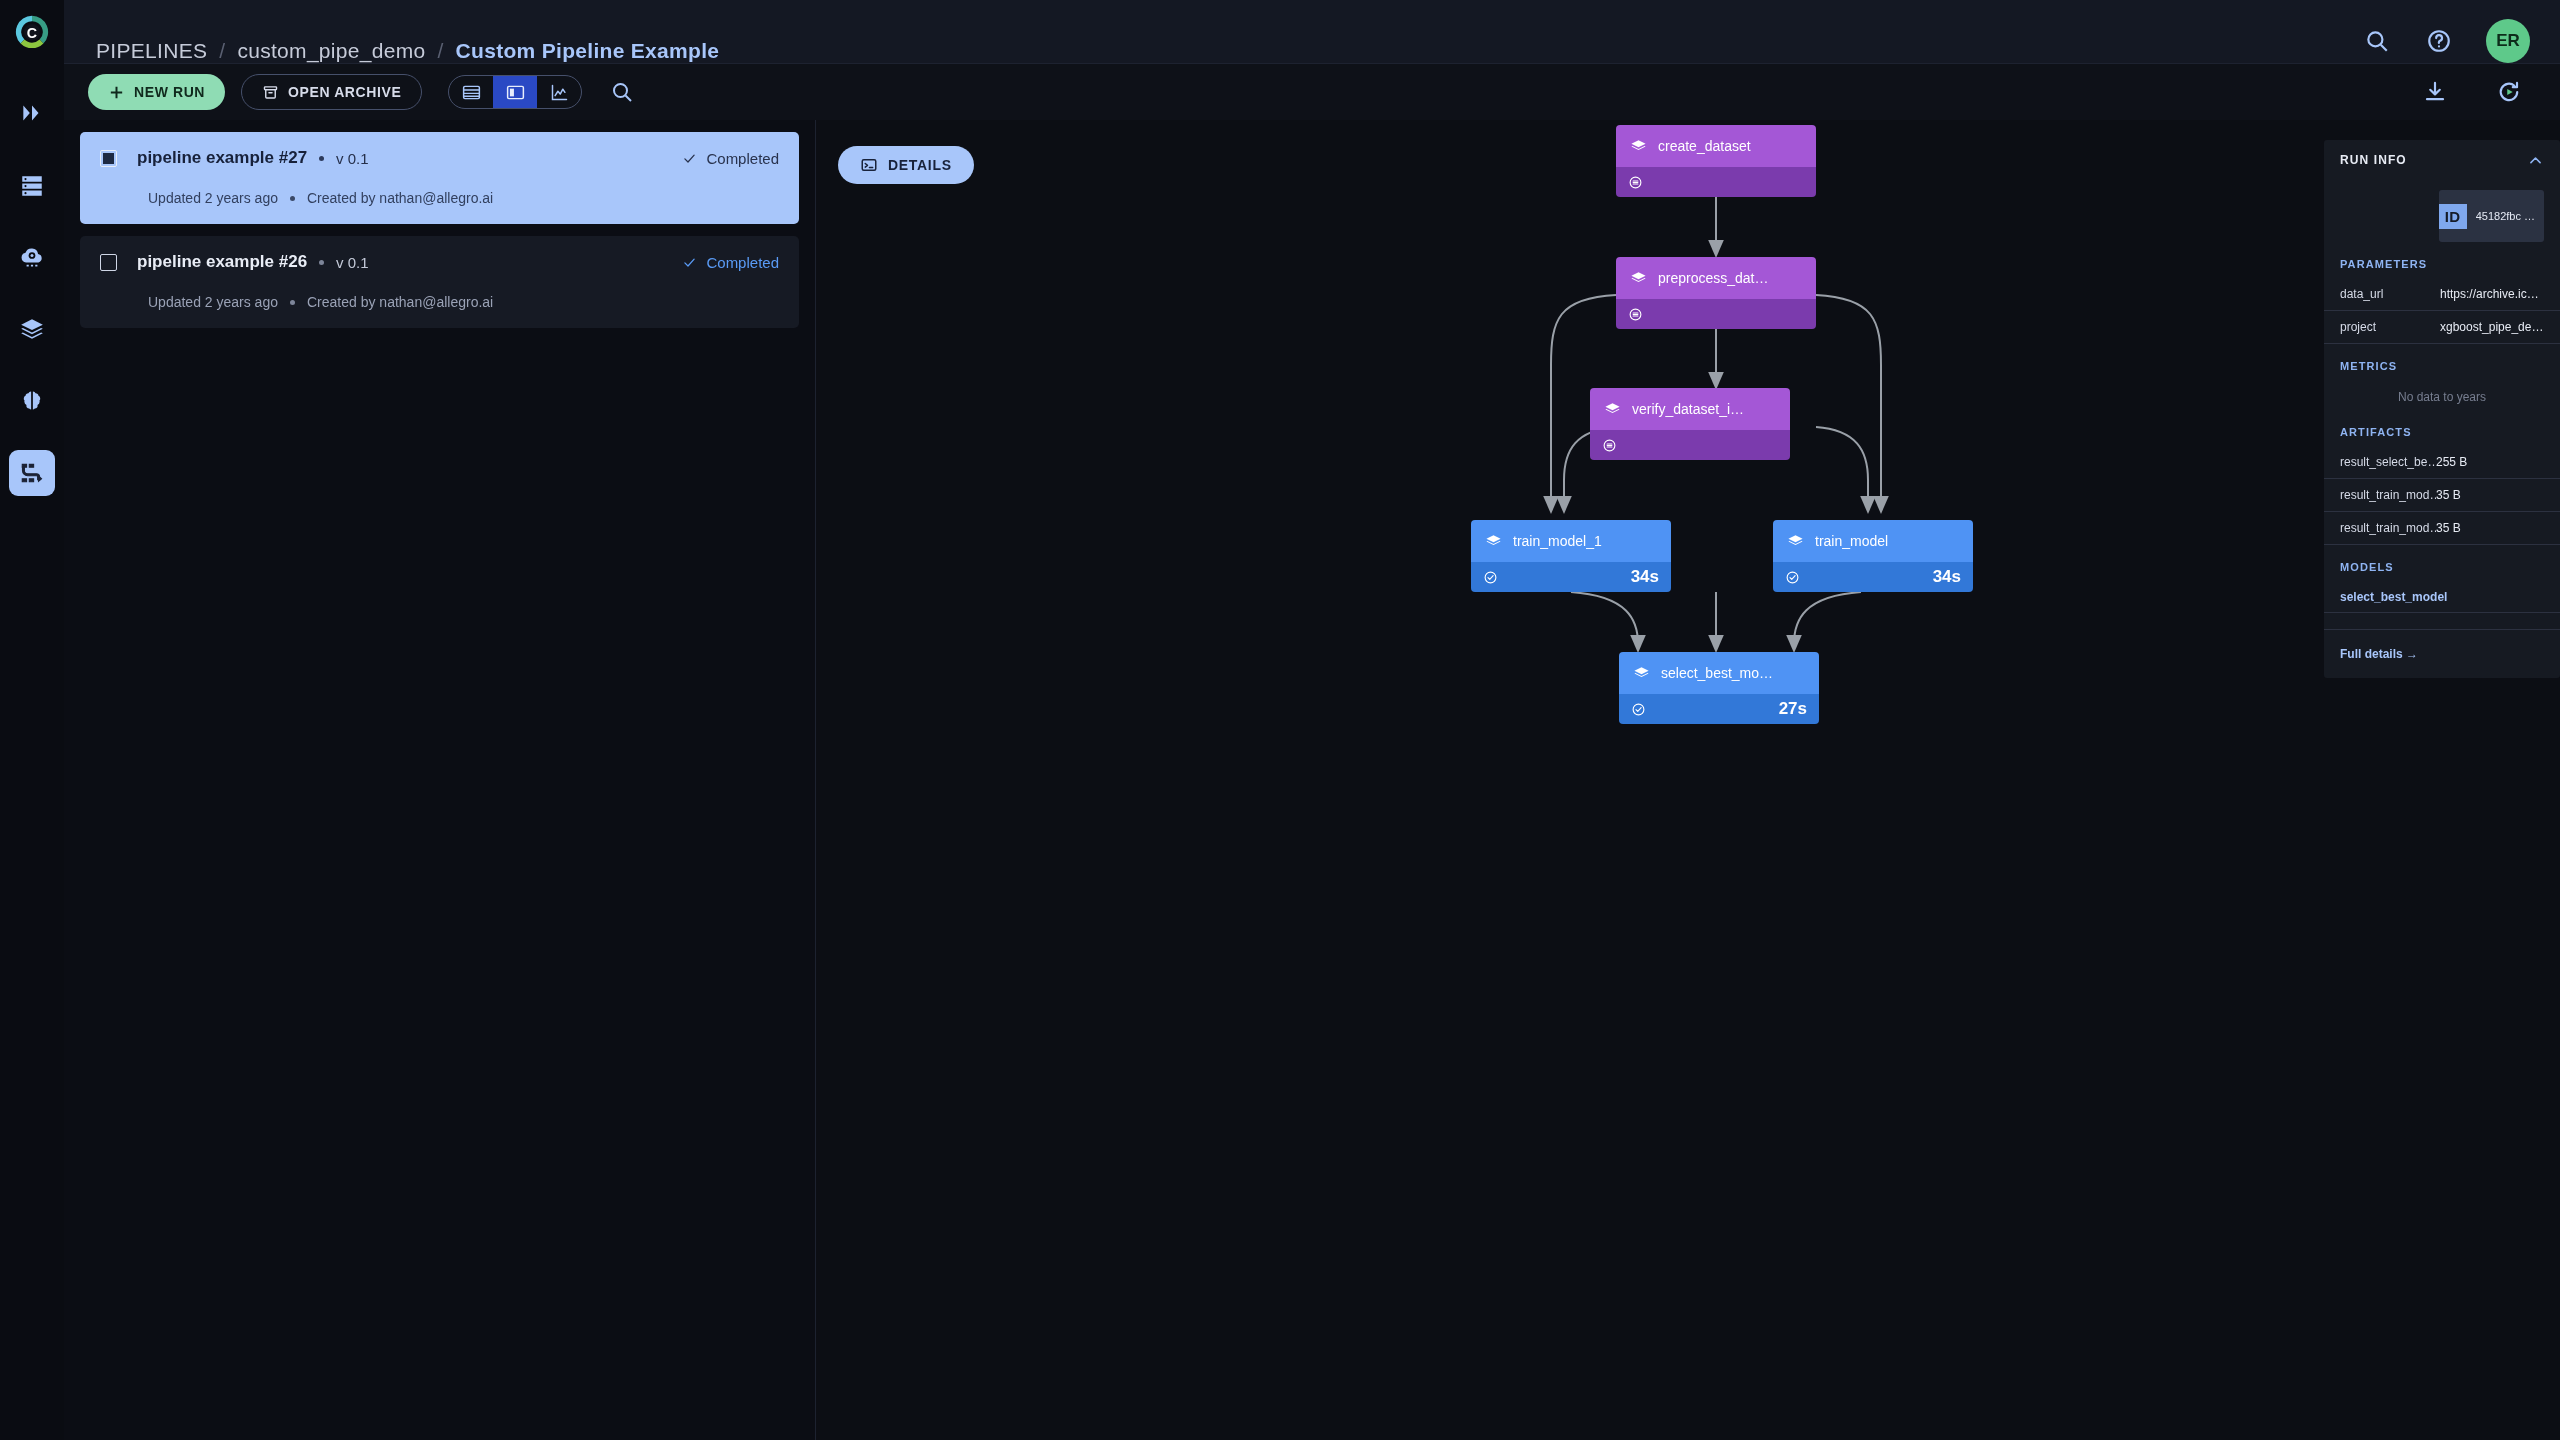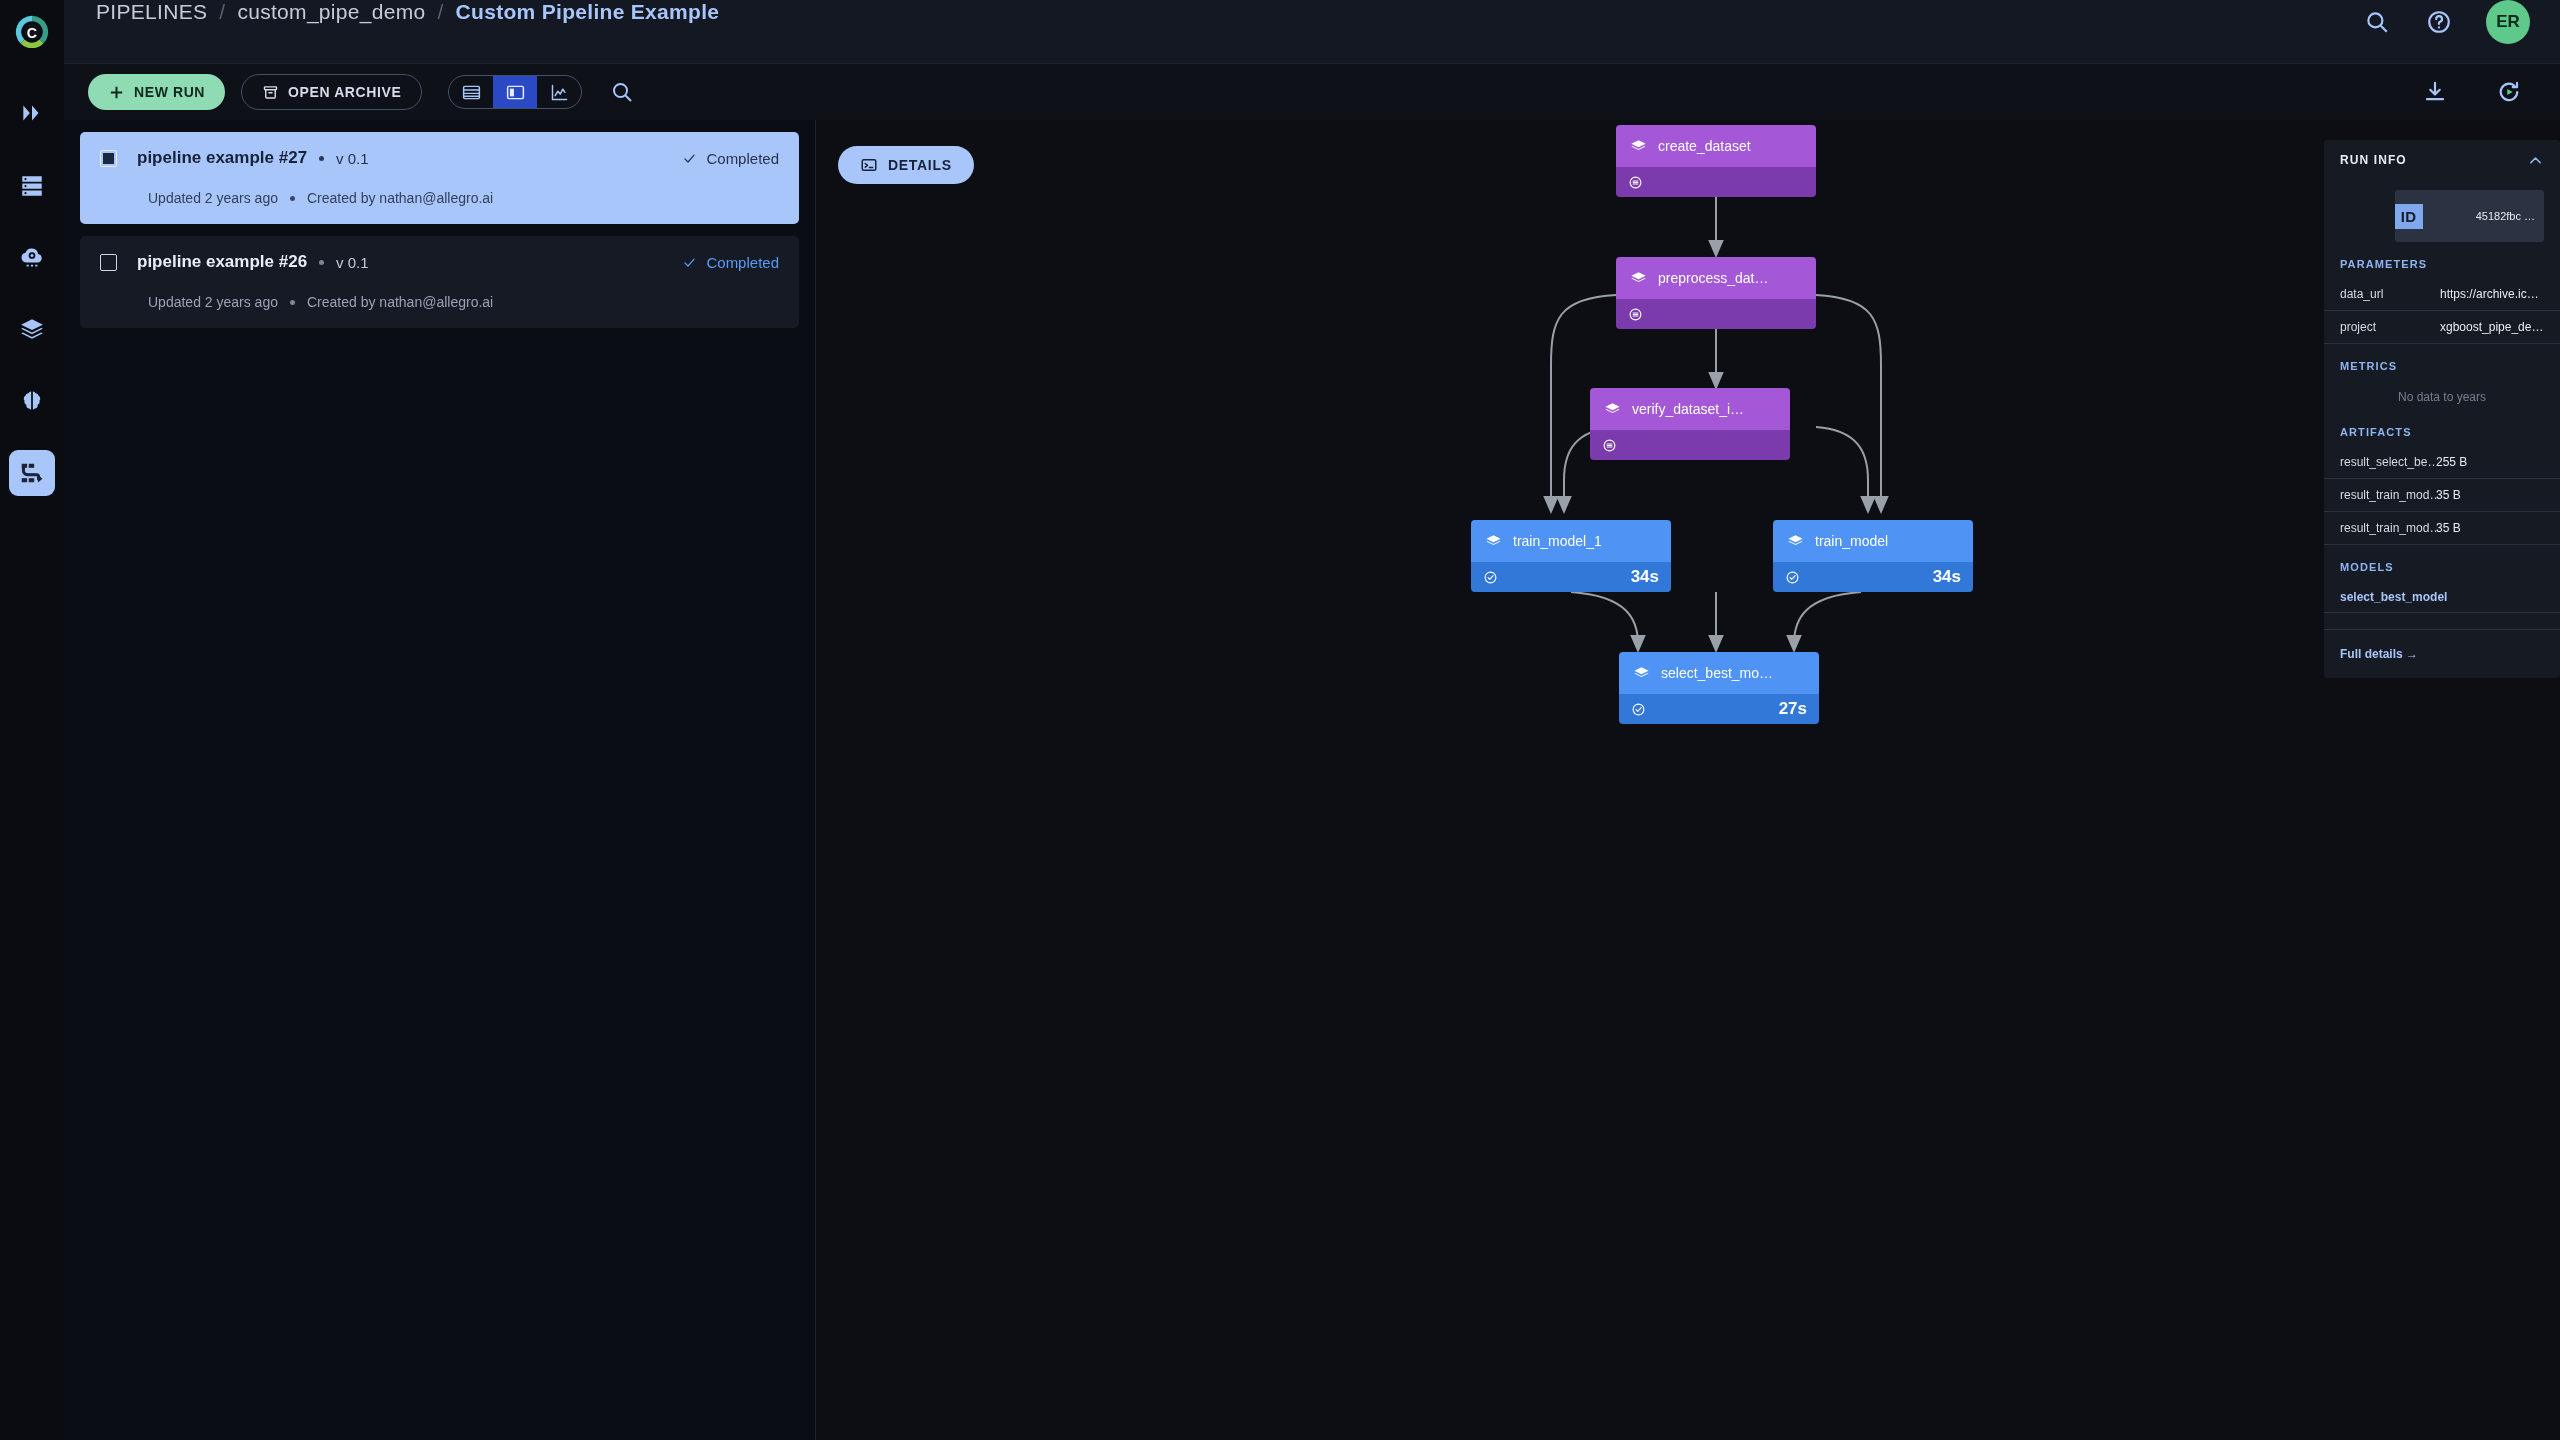--- a/index.html
+++ b/index.html
@@ -13,21 +13,21 @@
   .rail-btn{width:46px;height:46px;margin-top:26px;border-radius:9px;display:flex;
             align-items:center;justify-content:center;cursor:pointer;}
   .rail-btn svg{width:26px;height:26px;}
   .rail-btn.active{background:#a8c6fa;}
   .rail-btn.active svg{fill:#1b2235;stroke:#1b2235;}
   .rail-btn svg{fill:#a8c6fa;stroke:none;}
   #rail .rail-btn:first-of-type{margin-top:34px;}
 
   
   #topbar{position:absolute;left:64px;top:0;right:0;height:64px;background:#141823;
-          display:flex;align-items:flex-start;border-bottom:1px solid #1d2230;z-index:20;}
+          display:flex;align-items:flex-end;border-bottom:1px solid #1d2230;z-index:20;}
   #breadcrumb{display:flex;align-items:center;margin-left:32px;font-size:21px;letter-spacing:.3px;}
   .crumb{color:#c6cbd9;cursor:pointer;}
   .crumb.last{color:#a8c6fa;font-weight:bold;cursor:default;}
   .crumb-sep{color:#5a6072;margin:0 12px;font-weight:300;}
   #topbar-right{margin-left:auto;display:flex;align-items:center;gap:32px;margin-right:30px;}
   .tb-ico{width:30px;height:30px;display:flex;align-items:center;justify-content:center;cursor:pointer;}
   .tb-ico svg{width:26px;height:26px;stroke:#a8c6fa;fill:none;stroke-width:2;}
   #avatar{width:44px;height:44px;border-radius:50%;background:#5ec98a;color:#0d2c1a;
           display:flex;align-items:center;justify-content:center;font-size:17px;font-weight:bold;cursor:pointer;}
 
@@ -107,21 +107,21 @@
   #info{position:absolute;right:0;top:140px;width:236px;background:#161a22;border-radius:3px;
         padding:0 0 14px 0;z-index:15;}
   #info-head{height:40px;display:flex;align-items:center;padding:0 16px;}
   #info-title{font-size:12px;font-weight:bold;letter-spacing:1.1px;color:#e7ebf4;}
   #info-collapse{margin-left:auto;cursor:pointer;display:flex;}
   .sec-title{font-size:11px;font-weight:bold;letter-spacing:1.1px;color:#8fb4f2;
              padding:0 16px;margin-top:16px;margin-bottom:8px;}
   #idchip{display:flex;align-items:center;justify-content:flex-end;padding:0 16px;margin-top:10px;}
   #idchip .wrap{display:flex;align-items:center;background:#2b3242;border-radius:3px;overflow:hidden;}
   #idchip .tag{background:#7fa8ee;color:#151b28;font-size:15px;font-weight:bold;padding:4px 6px;letter-spacing:.5px;}
-  #idchip .val{font-size:11px;color:#e4e9f4;padding:20px 9px;margin-left:44px;}
+  #idchip .val{font-size:11px;color:#e4e9f4;padding:20px 9px;}
   .kv{display:flex;align-items:center;height:33px;padding:0 16px;border-bottom:1px solid #2c3140;font-size:12px;}
   .kv .k{color:#d6dbe8;width:100px;overflow:hidden;white-space:nowrap;}
   .kv .v{color:#e7ebf4;flex:1;overflow:hidden;white-space:nowrap;}
   .kv.art .k{width:96px;}
   .nodata{text-align:center;font-size:12px;color:#777e90;padding:10px 0 6px 0;}
   .modelrow{padding:0 16px;height:32px;display:flex;align-items:center;border-bottom:1px solid #2c3140;}
   .modelrow a{font-size:12px;color:#a8c6fa;text-decoration:none;cursor:pointer;font-weight:bold;}
   #fulldetails{border-top:1px solid #2c3140;margin-top:16px;padding:14px 16px 2px 16px;}
   #fulldetails span{font-size:12px;color:#a8c6fa;font-weight:bold;cursor:pointer;}
 </style>

